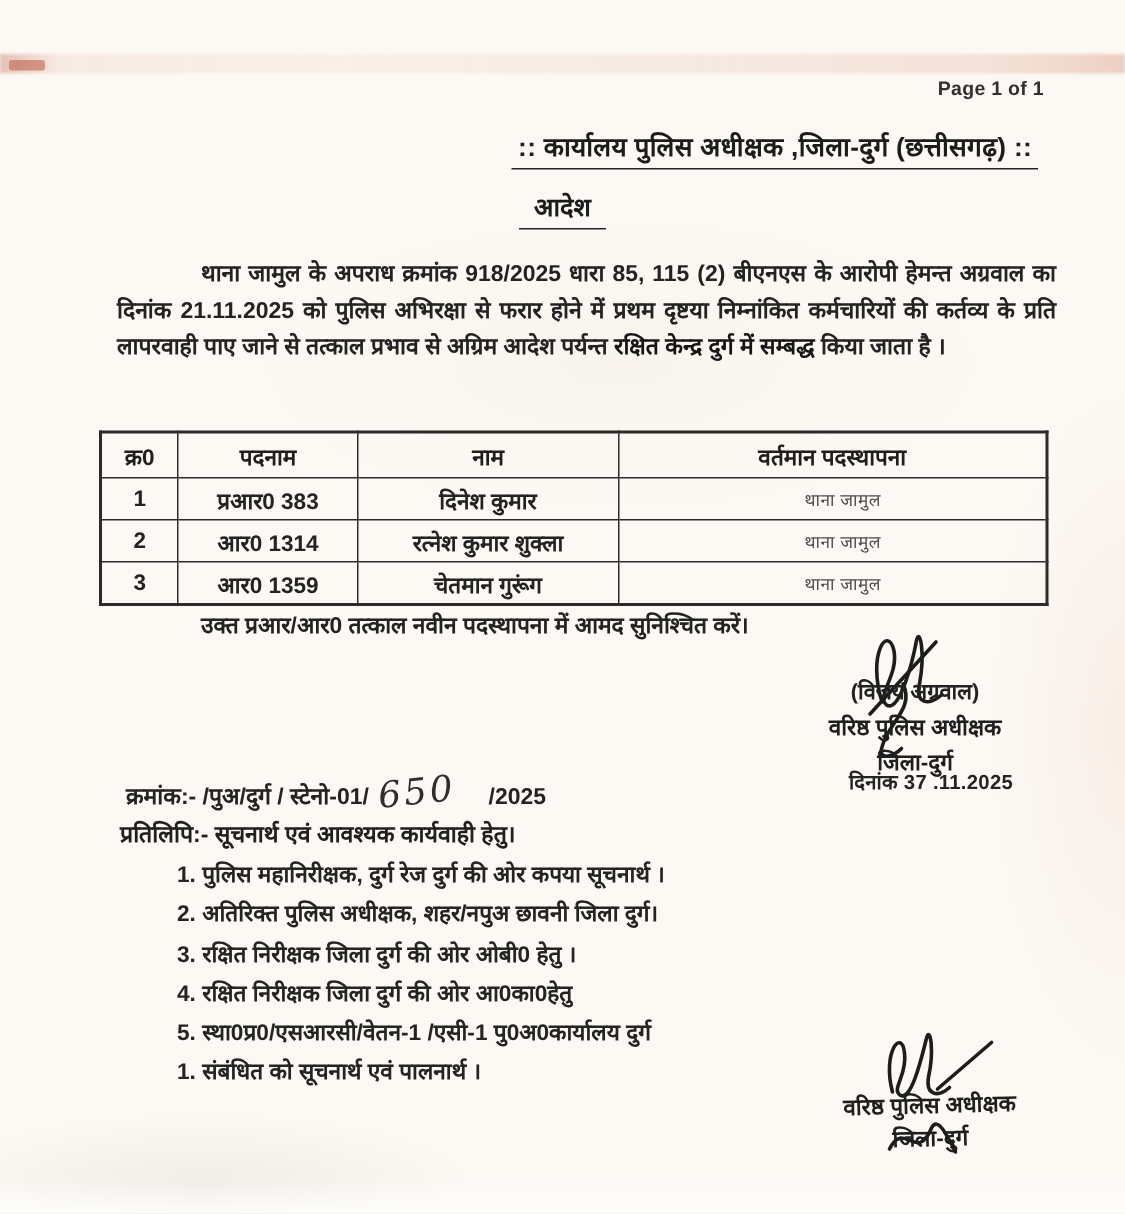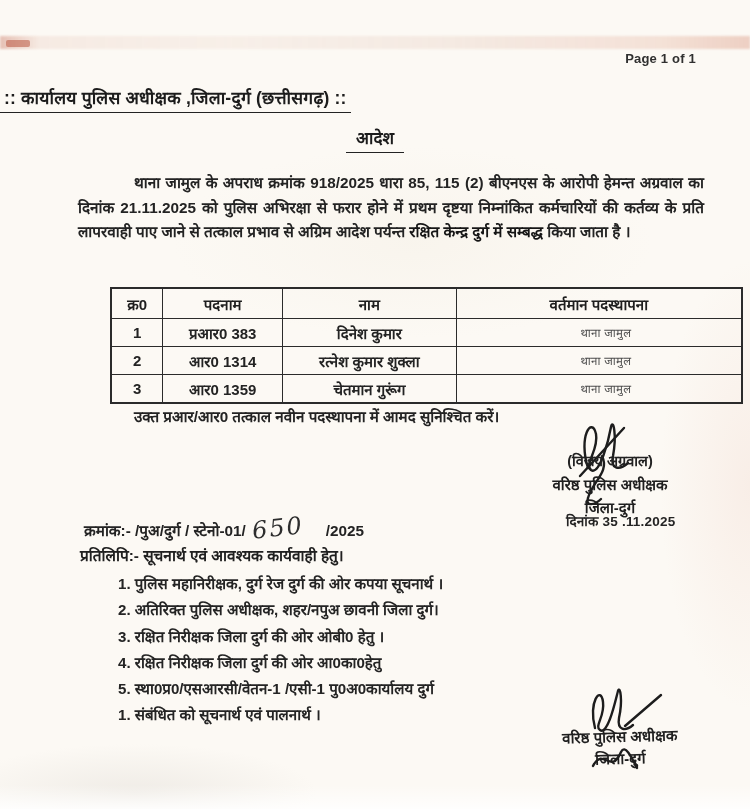--- a/index.html
+++ b/index.html
@@ -33,21 +33,21 @@
   .scan-dash{
     top:40px;left:6px;width:24px;height:7px;
     background:rgba(186,88,66,.55);border-radius:2px;filter:blur(.5px);
   }
   
   .page-indicator{
     top:51px;right:54px;
     font-size:13px;font-weight:700;color:#303030;letter-spacing:.2px;
   }
   .doc-title{
-    top:85px;left:0;width:692px;text-align:left;
+    top:85px;left:0;width:692px;text-align:right;
   }
   .doc-title span{
     display:inline-block;
     font-size:17.5px;font-weight:700;color:#1c1c1c;
     border-bottom:1.6px solid #232323;padding:0 4px 3px 4px;
     letter-spacing:.2px;
   }
   .order-heading{
     top:126px;left:0;width:750px;text-align:center;
   }
@@ -64,21 +64,20 @@
   }
   .order-paragraph .seg-bold{font-weight:800;color:#151515;}
   
   table.staff{
     top:287px;left:66px;width:633px;
     border-collapse:collapse;table-layout:fixed;
     background:transparent;
   }
   table.staff, table.staff th, table.staff td{
     border:1.6px solid #2b2b2b;
-    margin-left:44px;
   }
   table.staff{border-width:2.2px;}
   table.staff th{
     height:27px;font-size:15px;font-weight:700;color:#1e1e1e;
     text-align:center;padding:1px 2px;
   }
   table.staff td{
     height:25px;font-size:15px;font-weight:600;color:#232323;
     text-align:center;padding:1px 2px;
   }
@@ -193,21 +192,21 @@
     <path class="sig-svg" d="M84,14 L40,62"></path>
     <path class="sig-svg" d="M62,42 C70,58 52,68 48,84 C45,93 55,91 61,85"></path>
   </svg>
 
   <div class="abs sig-top-block">
     <div class="officer-name">(विजय अग्रवाल)</div>
     <div class="officer-designation">वरिष्ठ पुलिस अधीक्षक</div>
     <div class="officer-district">जिला-दुर्ग</div>
   </div>
 
-  <div class="abs order-date">दिनांक 35 .11.2025</div>
+  <div class="abs order-date">दिनांक 37 .11.2025</div>
 
   <div class="abs ref-line">
     <span>क्रमांक:- /पुअ/दुर्ग / स्टेनो-01/</span>
     <span class="hand-number">650</span>
     <span class="ref-suffix">/2025</span>
   </div>
 
   <div class="abs copy-heading">प्रतिलिपि:- सूचनार्थ एवं आवश्यक कार्यवाही हेतु।</div>
 
   <div class="abs copy-list">

